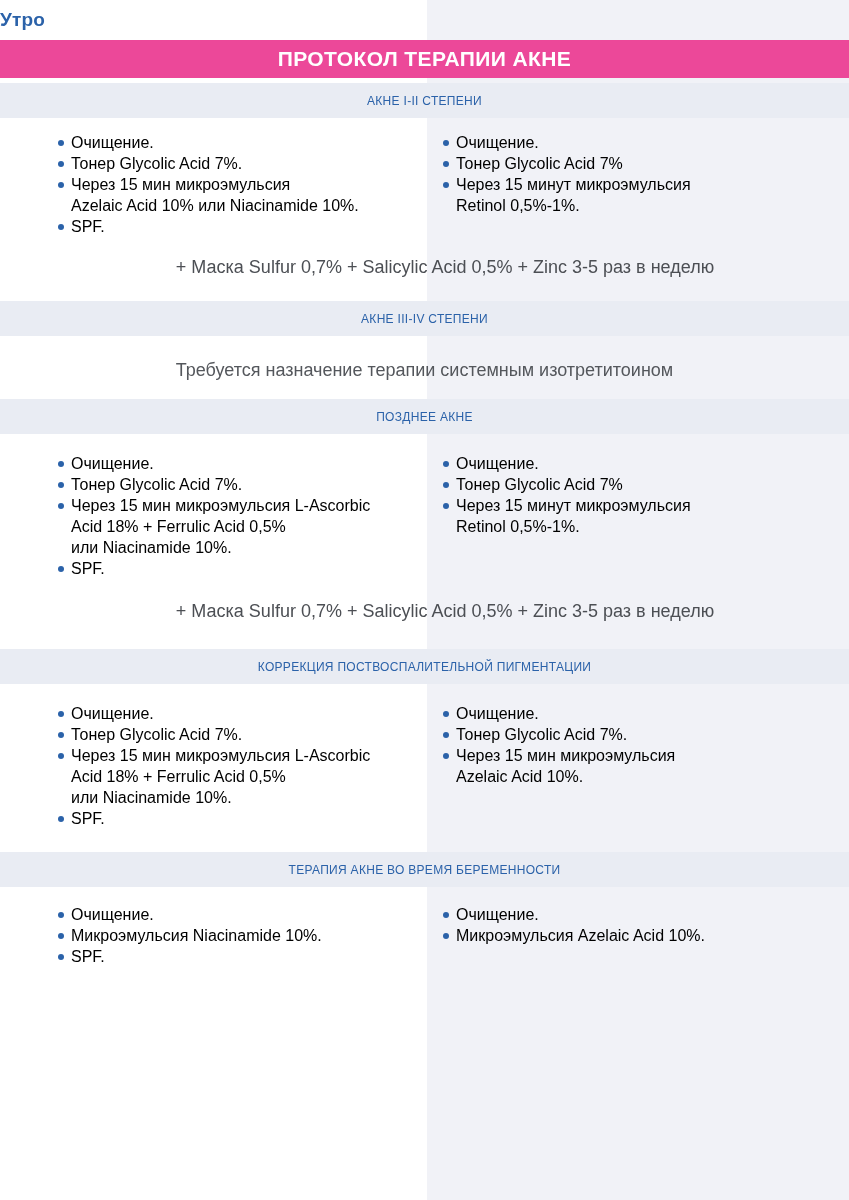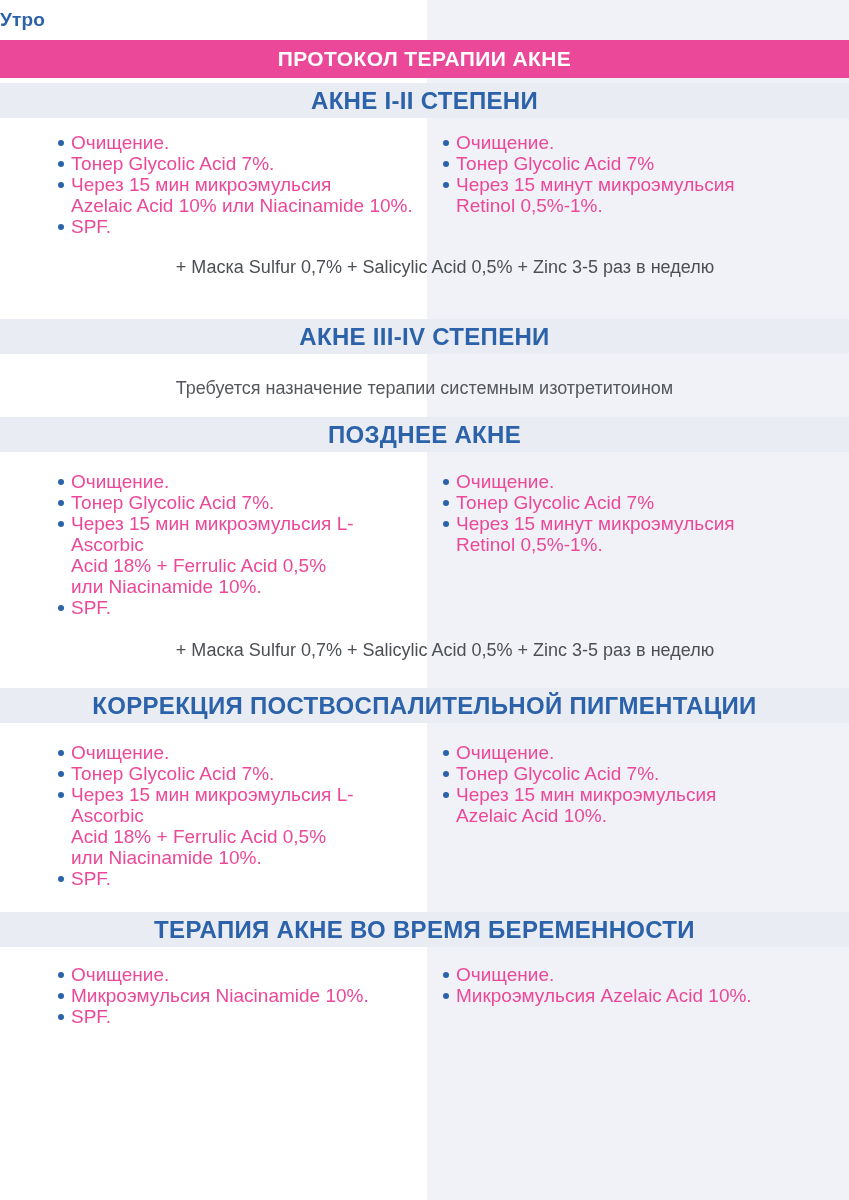--- a/index.html
+++ b/index.html
@@ -28,40 +28,40 @@
 
   .title-banner {
     height:38px; display:flex; align-items:center; justify-content:center;
     background:#ec4899; color:#ffffff;
     font-weight:bold; font-size:21px; letter-spacing:0.4px;
   }
 
   .band {
     height:35px; display:flex; align-items:center; justify-content:center;
     background:#e9ecf3; color:#2b62a9;
-    font-weight:bold; font-size:24px; letter-spacing:0.3px;
+    font-weight:normal; font-size:12px; letter-spacing:0.3px;
   }
   .band.b1 { margin-top:5px; }
-  .band.b2 { margin-top:41px; }
+  .band.b2 { margin-top:23px; }
   .band.b3 { margin-top:18px; }
   .band.b4 { margin-top:27px; }
   .band.b5 { margin-top:23px; }
 
   .two-col { display:flex; }
   .two-col.body1 { padding-top:14px; }
   .two-col.body2 { padding-top:19px; }
   .two-col.body3 { padding-top:19px; }
   .two-col.body4 { padding-top:17px; }
 
   ul.bullets { list-style:none; margin:0; padding:0; box-sizing:border-box; }
   ul.bullets.morning { width:427px; padding-left:58px; padding-right:8px; }
   ul.bullets.evening { width:422px; padding-left:16px; padding-right:8px; }
   ul.bullets li {
     position:relative; padding-left:13px;
-    font-size:19px; line-height:21px; color:#ec4899;
+    font-size:16px; line-height:21px; color:#000000;
     white-space:pre-line;
   }
   ul.bullets li::before {
     content:""; position:absolute; left:0; top:7.5px;
     width:6px; height:6px; border-radius:50%;
     background:#2b62a9;
   }
 
   .footnote {
     text-align:center; font-size:18px; line-height:21px; color:#4c4f54;padding-left:41px;

